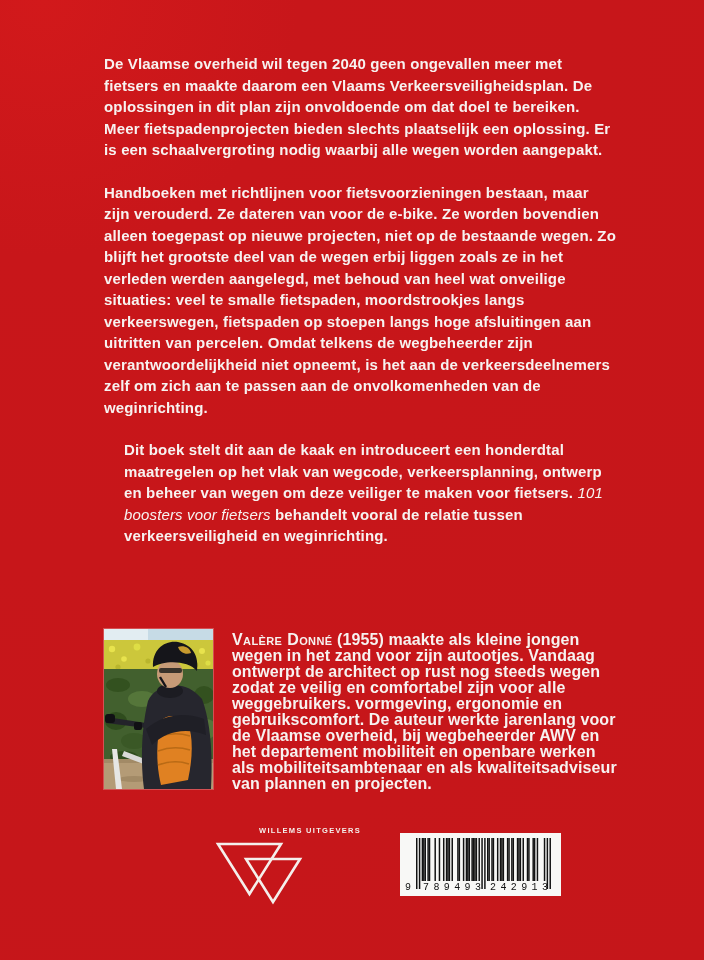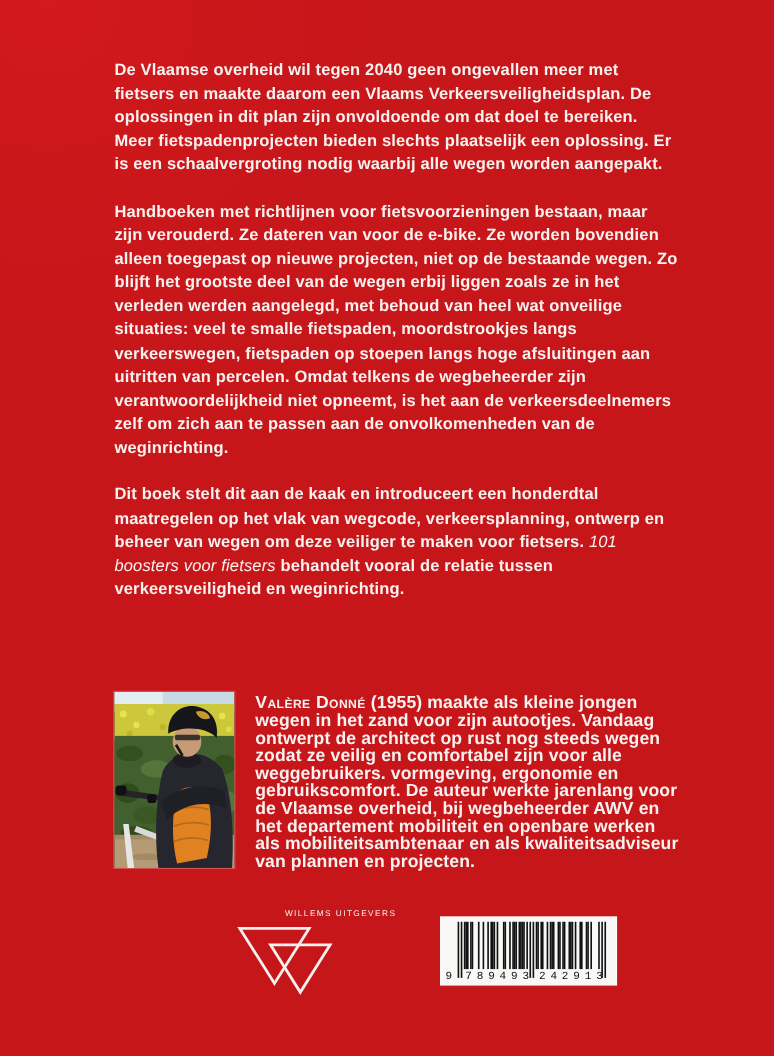--- a/index.html
+++ b/index.html
@@ -9,21 +9,21 @@
     background:radial-gradient(circle at 6% 0%, #d2191b 0%, #c8161a 22%, #c5161a 100%);
     font-family:"Liberation Sans", sans-serif;
     overflow:hidden;
   }
   .blurb{
     position:absolute;left:104px;top:53px;width:514px;
     color:#f7f2f0;
     font-size:15px;font-weight:bold;line-height:21.5px;letter-spacing:.15px;
   }
   .blurb p{margin:0 0 21px 0;}
-  .blurb p:last-child{margin-bottom:0;}
+  .blurb p:last-child{margin-bottom:0;margin-left:20px;}
   .italic-title{font-style:italic;font-weight:500;}
   .author-row{
     position:absolute;left:104px;top:629px;width:514px;
     display:flex;align-items:flex-start;
   }
   .author-photo{
     width:109px;height:160px;flex:0 0 109px;margin-right:19px;
     outline:1px solid rgba(255,255,255,.25);
     background:#42602e;
   }
@@ -31,21 +31,21 @@
   .author-bio{
     width:386px;color:#f7f2f0;
     font-size:16px;font-weight:bold;line-height:16px;letter-spacing:.1px;
     padding-top:3px;
   }
   .author-name{font-variant:small-caps;letter-spacing:.4px;}
   .publisher{
     position:absolute;left:211px;top:826px;width:96px;text-align:center;
   }
   .publisher-label{
-    color:#f4efec;font-size:7.5px;font-weight:normal;letter-spacing:1.3px;
+    color:#f4efec;font-size:7.5px;font-weight:bold;letter-spacing:1.3px;
     white-space:nowrap;margin-bottom:5px;padding-left:48px;
   }
   .publisher-mark svg{display:block;margin:0 auto;}
   .barcode-box{
     position:absolute;left:400px;top:833px;width:161px;height:63px;
     background:#f8f8f6;
   }
   .barcode-box svg{display:block;}
 </style>
 </head>

